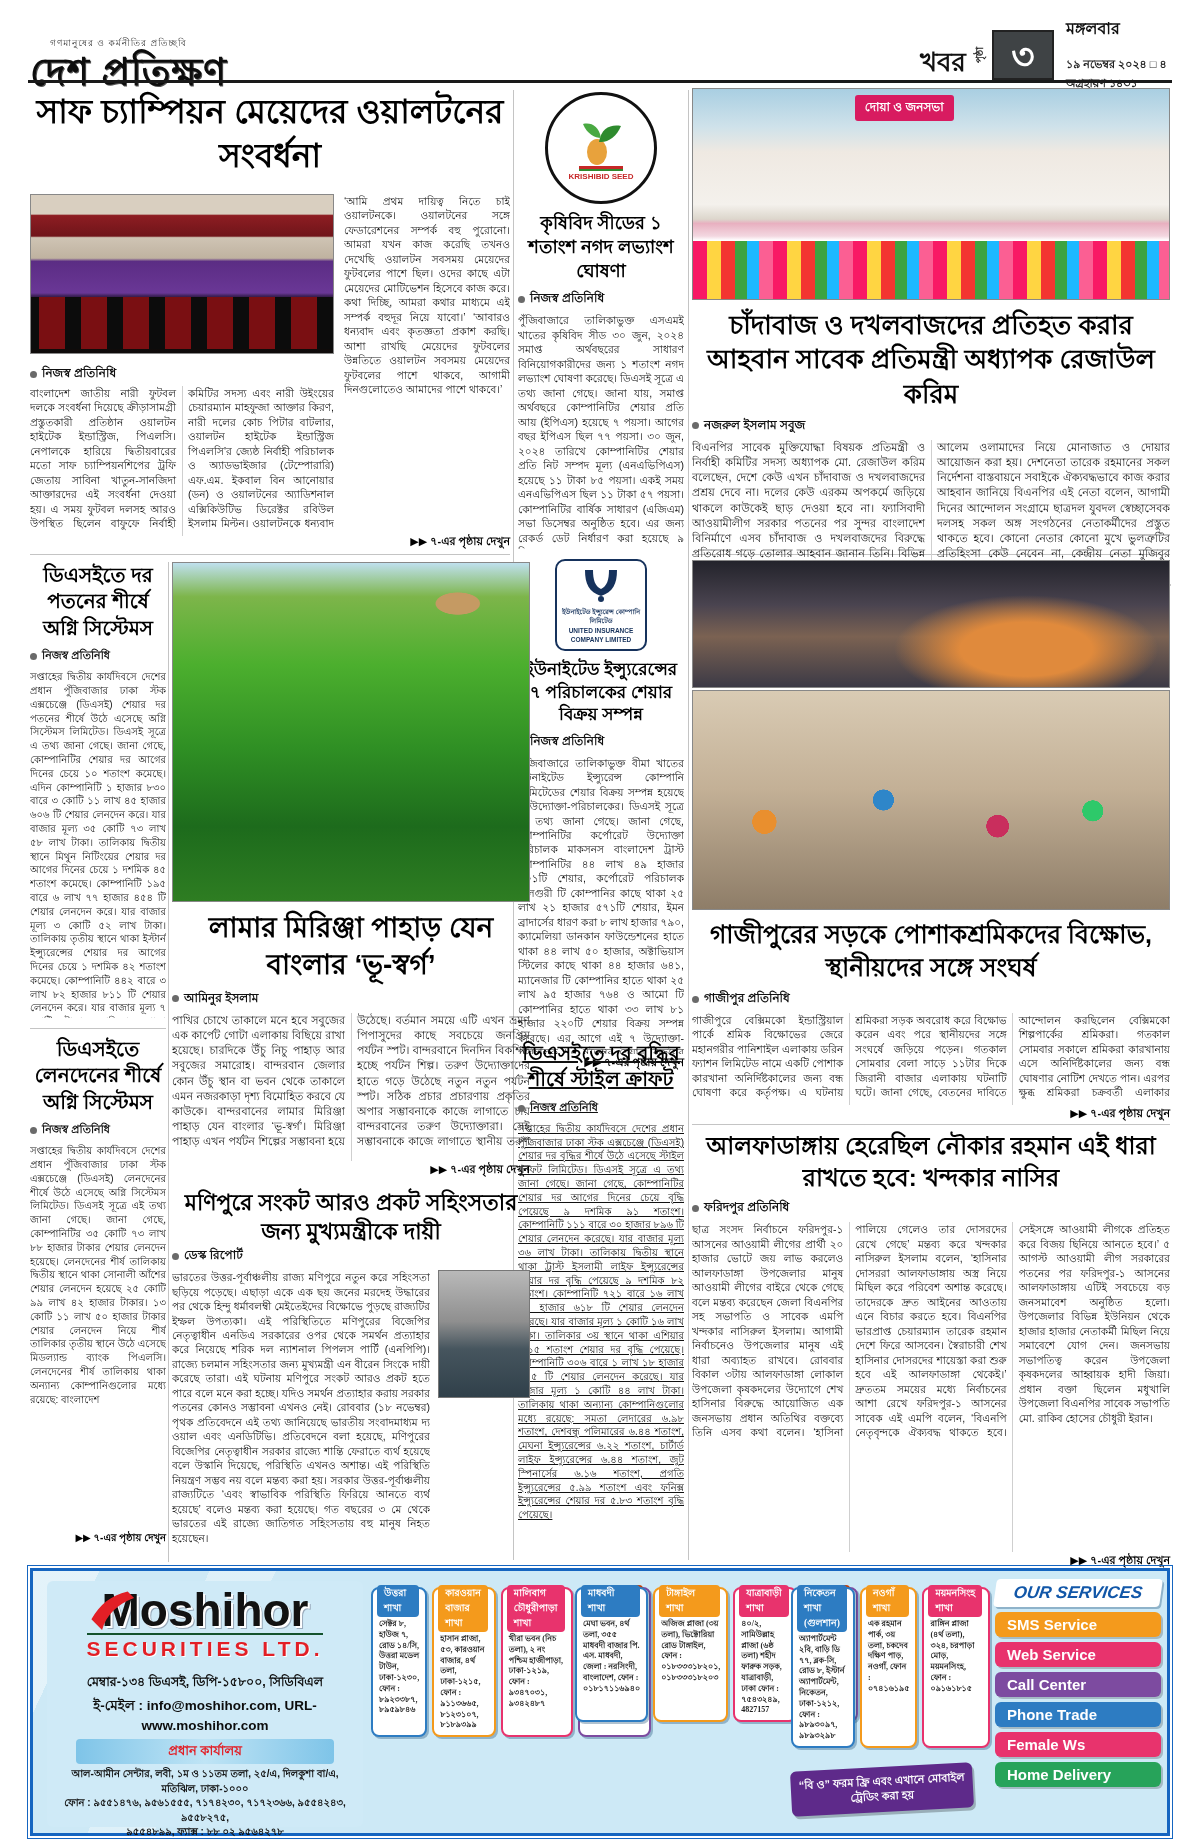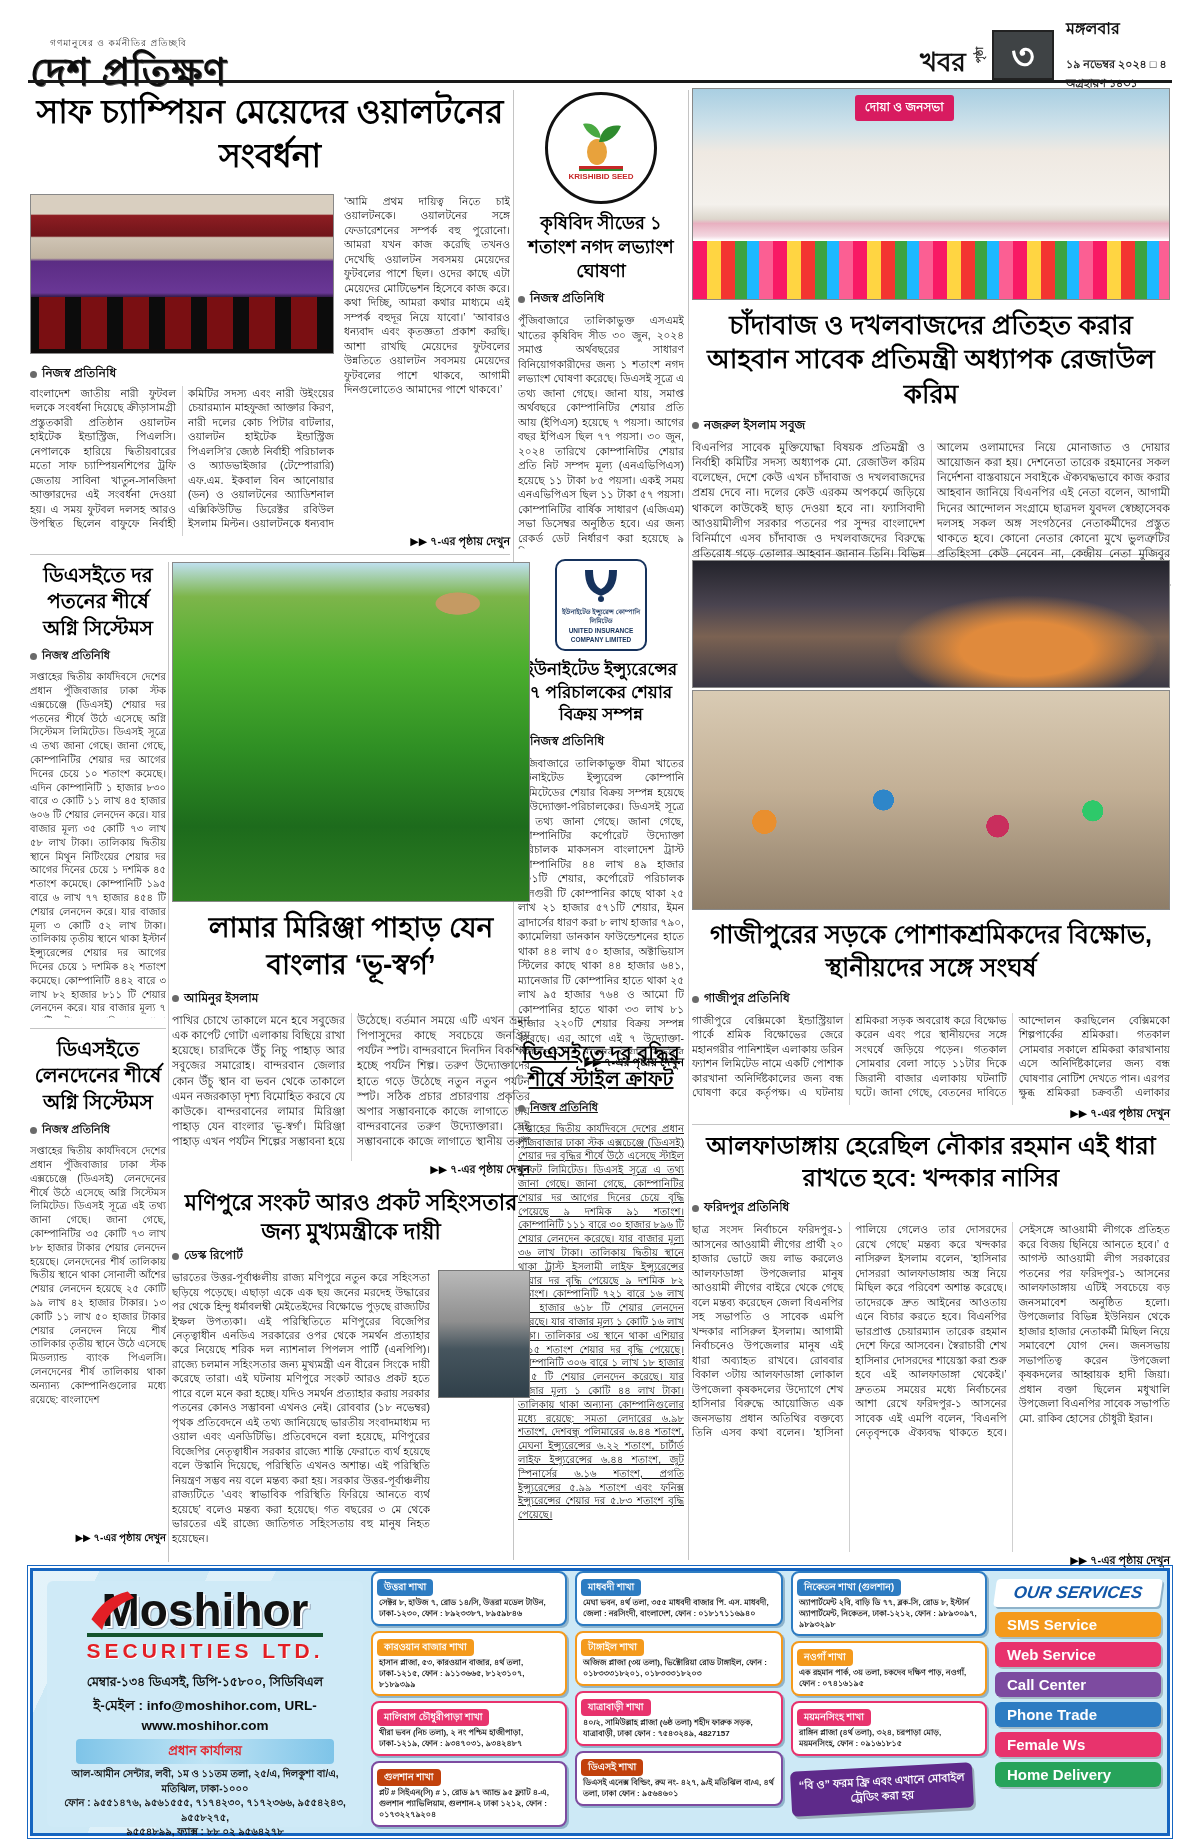--- a/index.html
+++ b/index.html
@@ -84,29 +84,29 @@
       linear-gradient(115deg, rgba(255,255,255,.45) 0 60px, rgba(255,255,255,0) 60px 160px,
         rgba(255,255,255,.35) 160px 220px, rgba(255,255,255,0) 220px),
       #cde9f6; }
   #ad-left { position:absolute; left:14px; top:10px; width:316px; height:246px;
     background:#cfeaf7; border-radius:6px; padding:6px 8px; }
   #moshihor-wrap { position:relative; text-align:center; height:86px; }
   #moshihor-swoosh { position:absolute; left:30px; top:-4px; width:64px; height:64px; }
   #moshihor-brand { font-size:46px; font-weight:900; color:#121212; letter-spacing:0;
     text-shadow:2px 2px 0 #ffffff, 3px 3px 0 #9ab; line-height:1.0; }
   #moshihor-sub { font-size:21px; font-weight:900; color:#e21f26; letter-spacing:4px;
-    text-shadow:1px 1px 0 #fff; border-top:4px solid #14532d; display:inline-block; padding-top:2px; }
+    text-shadow:1px 1px 0 #fff; border-top:2px solid #14532d; display:inline-block; padding-top:2px; }
   .ad-line1 { font-size:12.5px; font-weight:900; color:#0d0d0d; text-align:center; }
   .ad-line2 { font-size:13.5px; font-weight:bold; color:#0d0d0d; text-align:center; margin-top:2px; }
   #head-office-bar { margin:6px auto 3px auto; width:86%; background:linear-gradient(90deg,#7ec4e8,#bfe4f5,#7ec4e8);
     border-radius:4px; text-align:center; padding:2px 0; }
   #head-office-label { font-size:13px; font-weight:900; color:#e21f26; }
   .ad-addr { font-size:10px; font-weight:bold; color:#111; text-align:center; line-height:1.45; }
 
-  .branch-col { position:absolute; top:0; display:flex; flex-direction:column; gap:5px; }
+  .branch-col { position:absolute; top:16px; display:flex; flex-direction:row; gap:5px;font-family:Liberation Serif, serif; }
   #branch-col-1 { left:338px; width:196px; }
   #branch-col-2 { left:542px; width:208px; }
   #branch-col-3 { left:758px; width:196px; }
   .branch { background:#fff; border-radius:8px; padding:3px 6px 4px 6px; min-height:55px;
     box-shadow:2px 2px 0 rgba(30,80,120,.35); }
   .branch .bname { display:inline-block; color:#fff; font-size:9.5px; font-weight:900;
     padding:1px 7px; border-radius:4px; margin:-7px 0 2px -2px; }
   .branch .bdetail { font-size:8px; font-weight:bold; color:#222; line-height:1.35; }
   .b-blue   { border:2px solid #2d7cc2; } .b-blue .bname { background:#2d7cc2; }
   .b-orange { border:2px solid #f49a1c; } .b-orange .bname { background:#f49a1c; }

